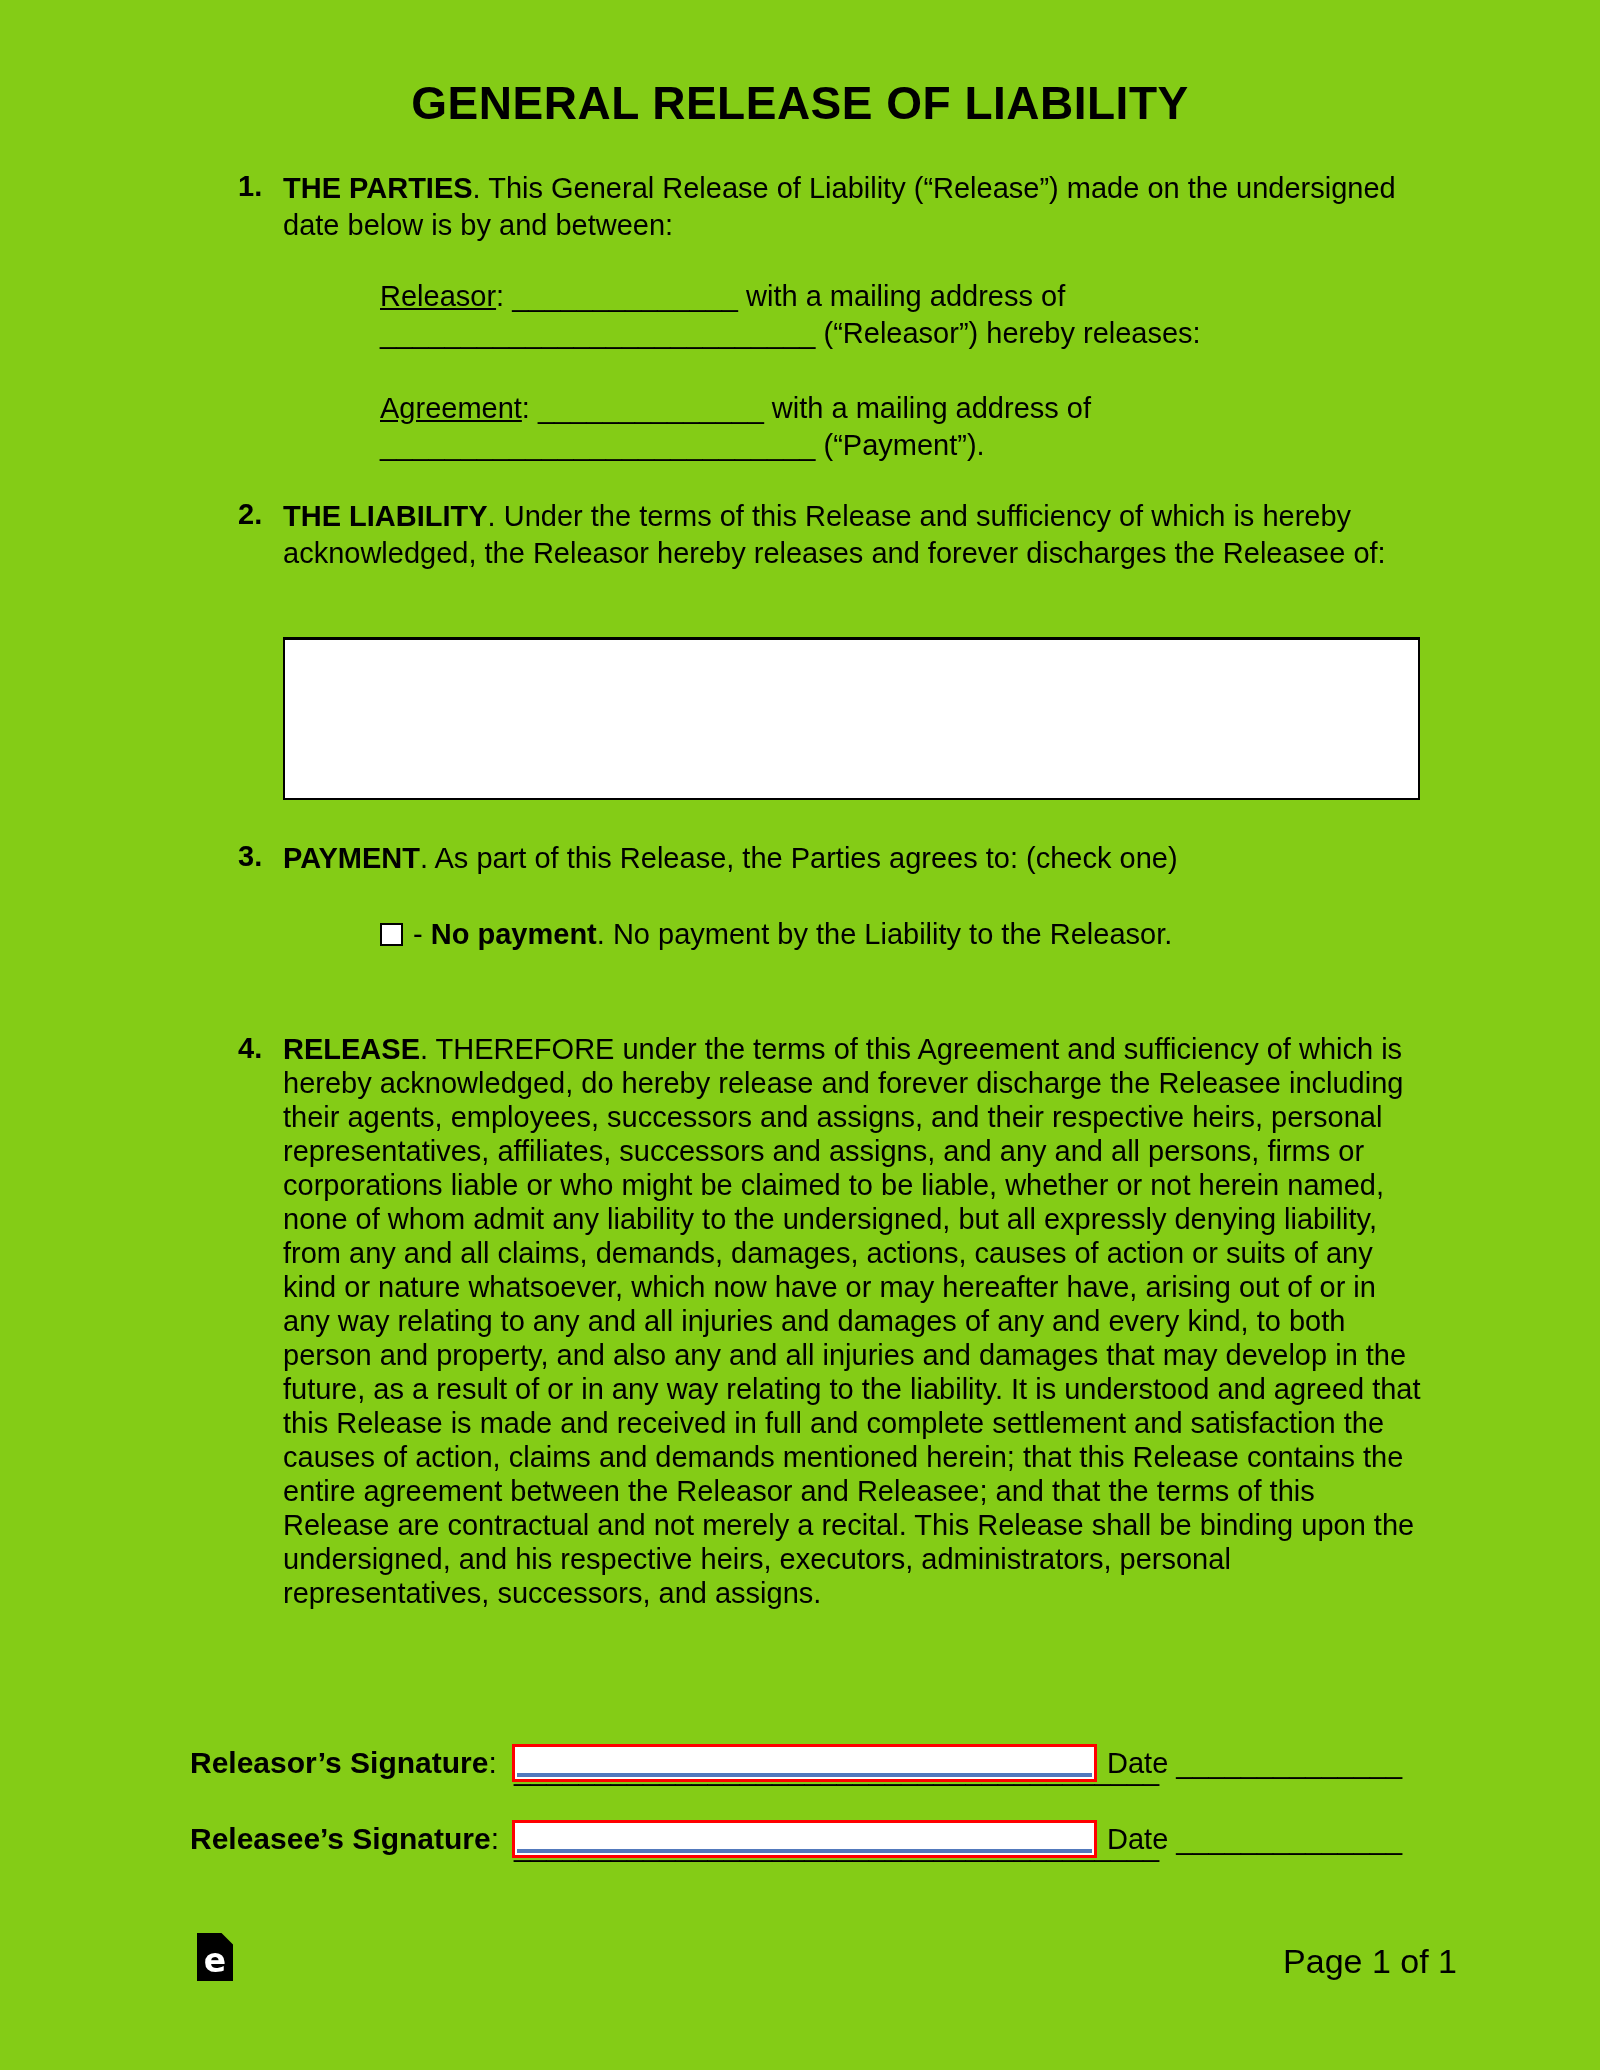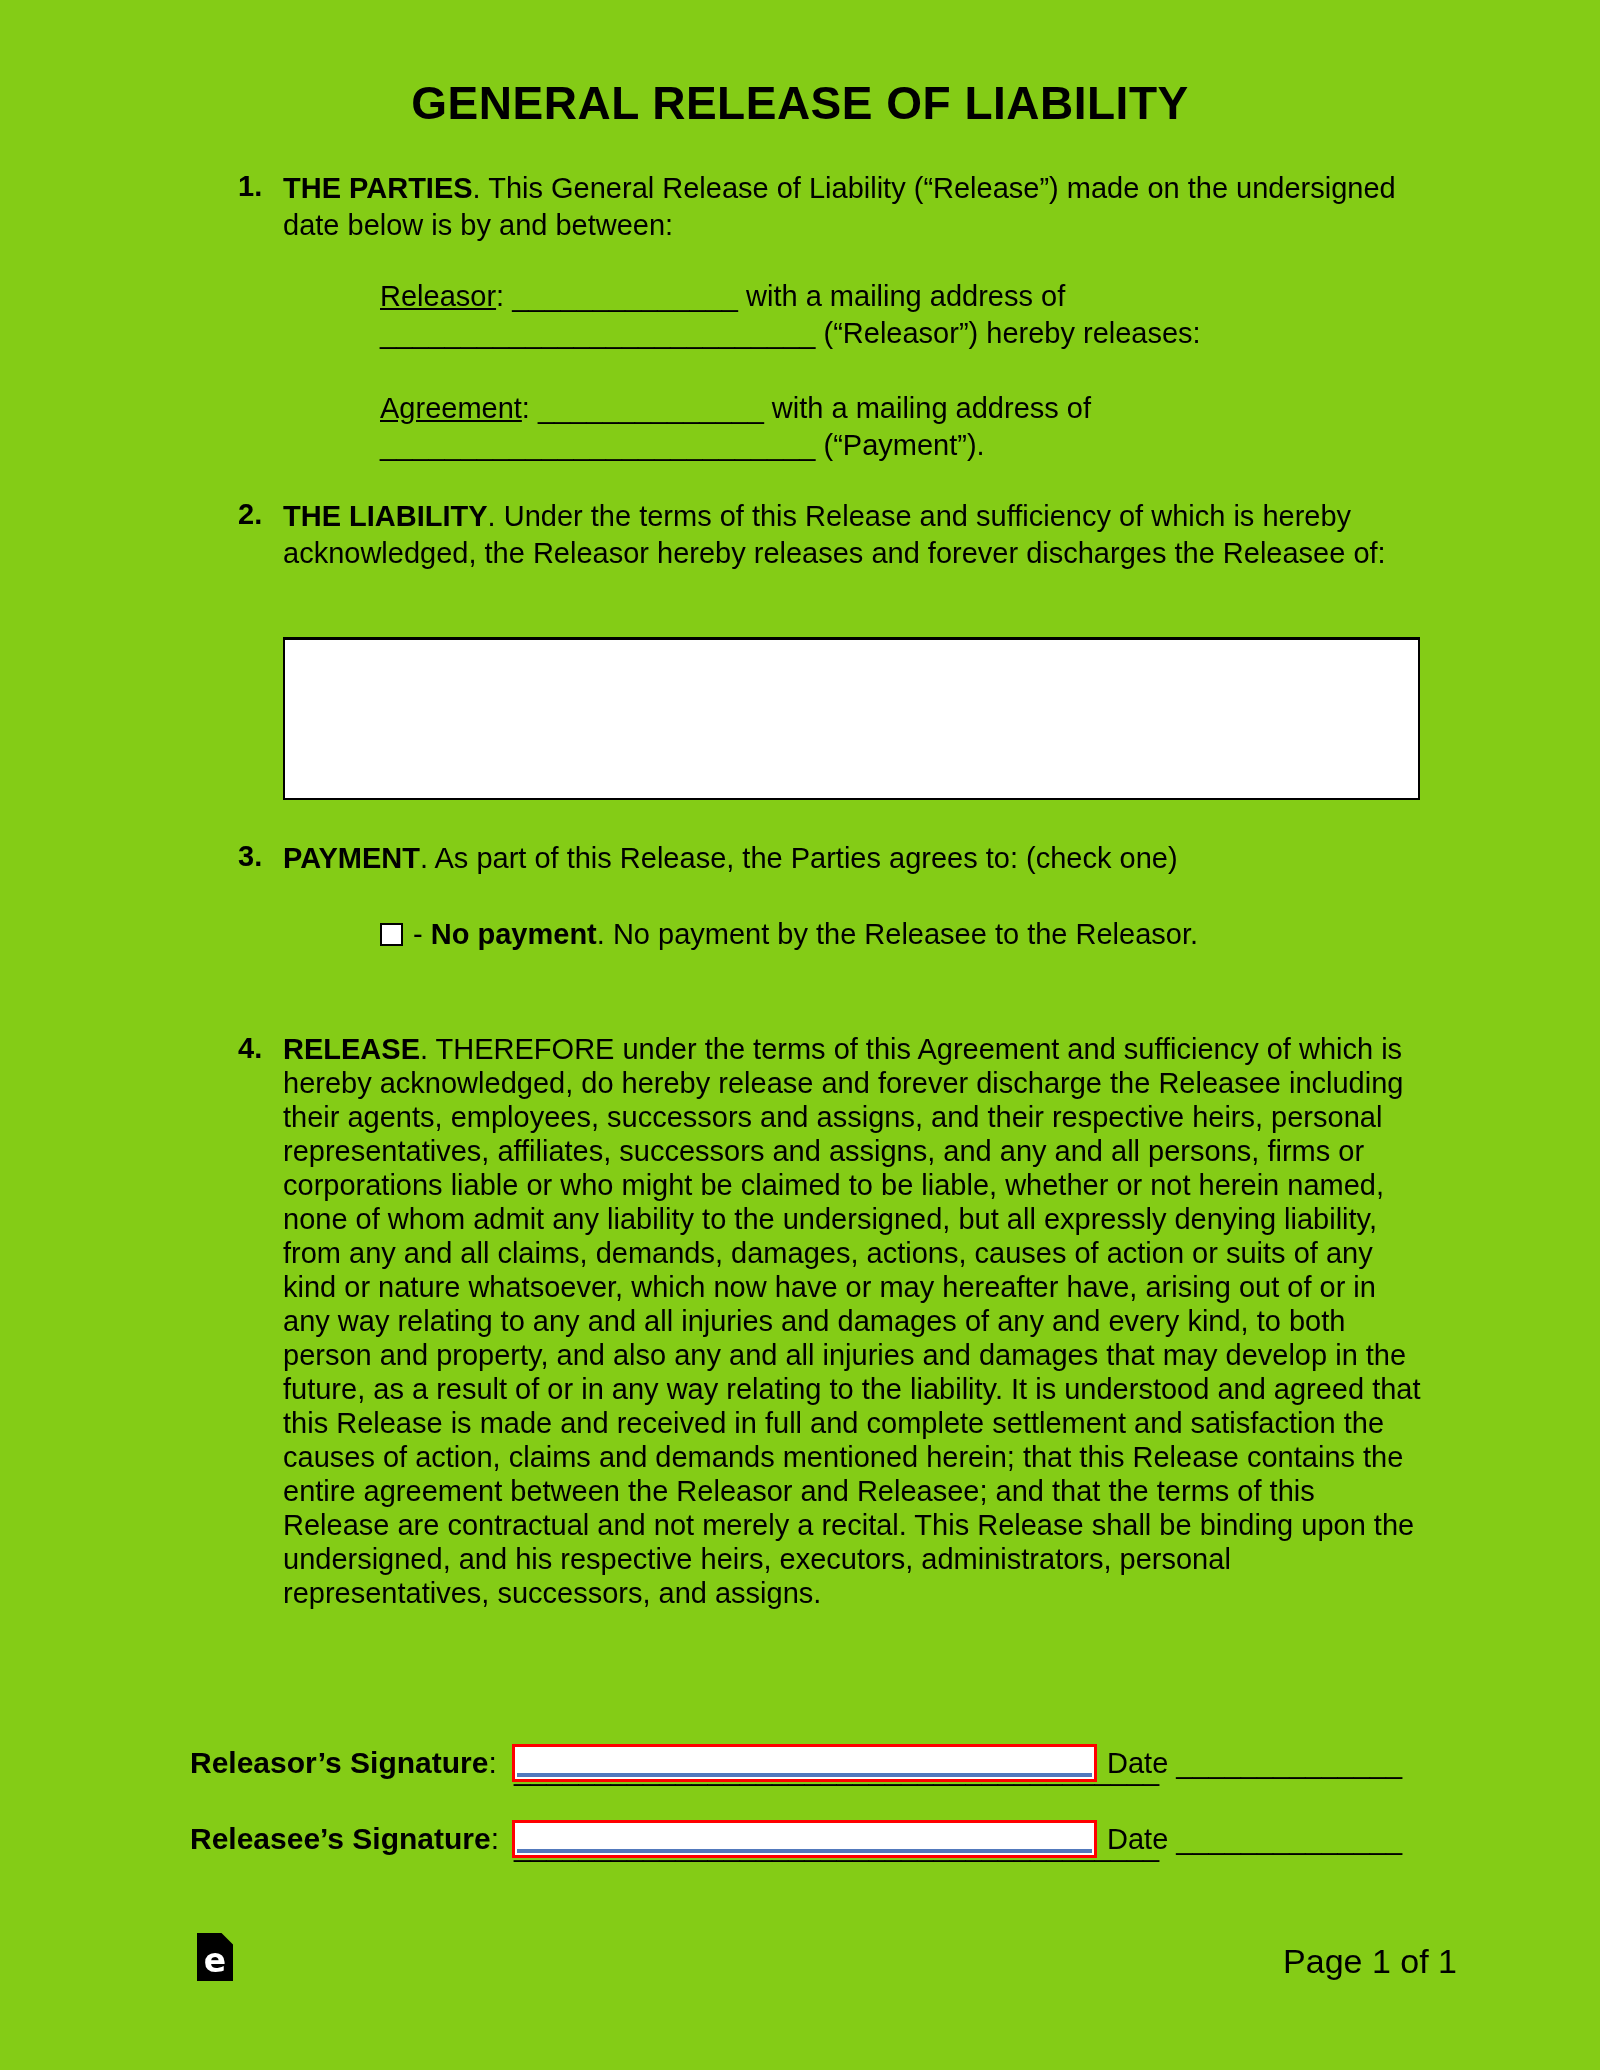--- a/index.html
+++ b/index.html
@@ -104,21 +104,21 @@
   </div>
 
   <div class="liability-box"></div>
 
   <div class="item" style="top:840px">
     <span class="num">3.</span>
     <p class="itext"><b>PAYMENT</b><span>. As part of this Release, the Parties agrees to: (check one)</span></p>
   </div>
 
   <div class="options">
-    <div class="opt"><span class="cb"></span><span> - </span><b>No payment</b><span>. No payment by the Releasee to the Releasor.</span></div>
+    <div class="opt"><span class="cb"></span><span> - </span><b>No payment</b><span>. No payment by the Liability to the Releasor.</span></div>
   </div>
 
   <div class="item tight" style="top:1032px">
     <span class="num">4.</span>
     <p class="itext"><b>RELEASE</b><span>. THEREFORE under the terms of this Agreement and sufficiency of which is hereby acknowledged, do hereby release and forever discharge the Releasee including their agents, employees, successors and assigns, and their respective heirs, personal representatives, affiliates, successors and assigns, and any and all persons, firms or corporations liable or who might be claimed to be liable, whether or not herein named, none of whom admit any liability to the undersigned, but all expressly denying liability, from any and all claims, demands, damages, actions, causes of action or suits of any kind or nature whatsoever, which now have or may hereafter have, arising out of or in any way relating to any and all injuries and damages of any and every kind, to both person and property, and also any and all injuries and damages that may develop in the future, as a result of or in any way relating to the liability. It is understood and agreed that this Release is made and received in full and complete settlement and satisfaction the causes of action, claims and demands mentioned herein; that this Release contains the entire agreement between the Releasor and Releasee; and that the terms of this Release are contractual and not merely a recital. This Release shall be binding upon the undersigned, and his respective heirs, executors, administrators, personal representatives, successors, and assigns.</span></p>
   </div>
 
   <div class="sigrow" style="top:1744px">
     <span class="siglabel"><b>Releasor’s Signature</b><span>:</span></span>
     <span class="sigwrap">

